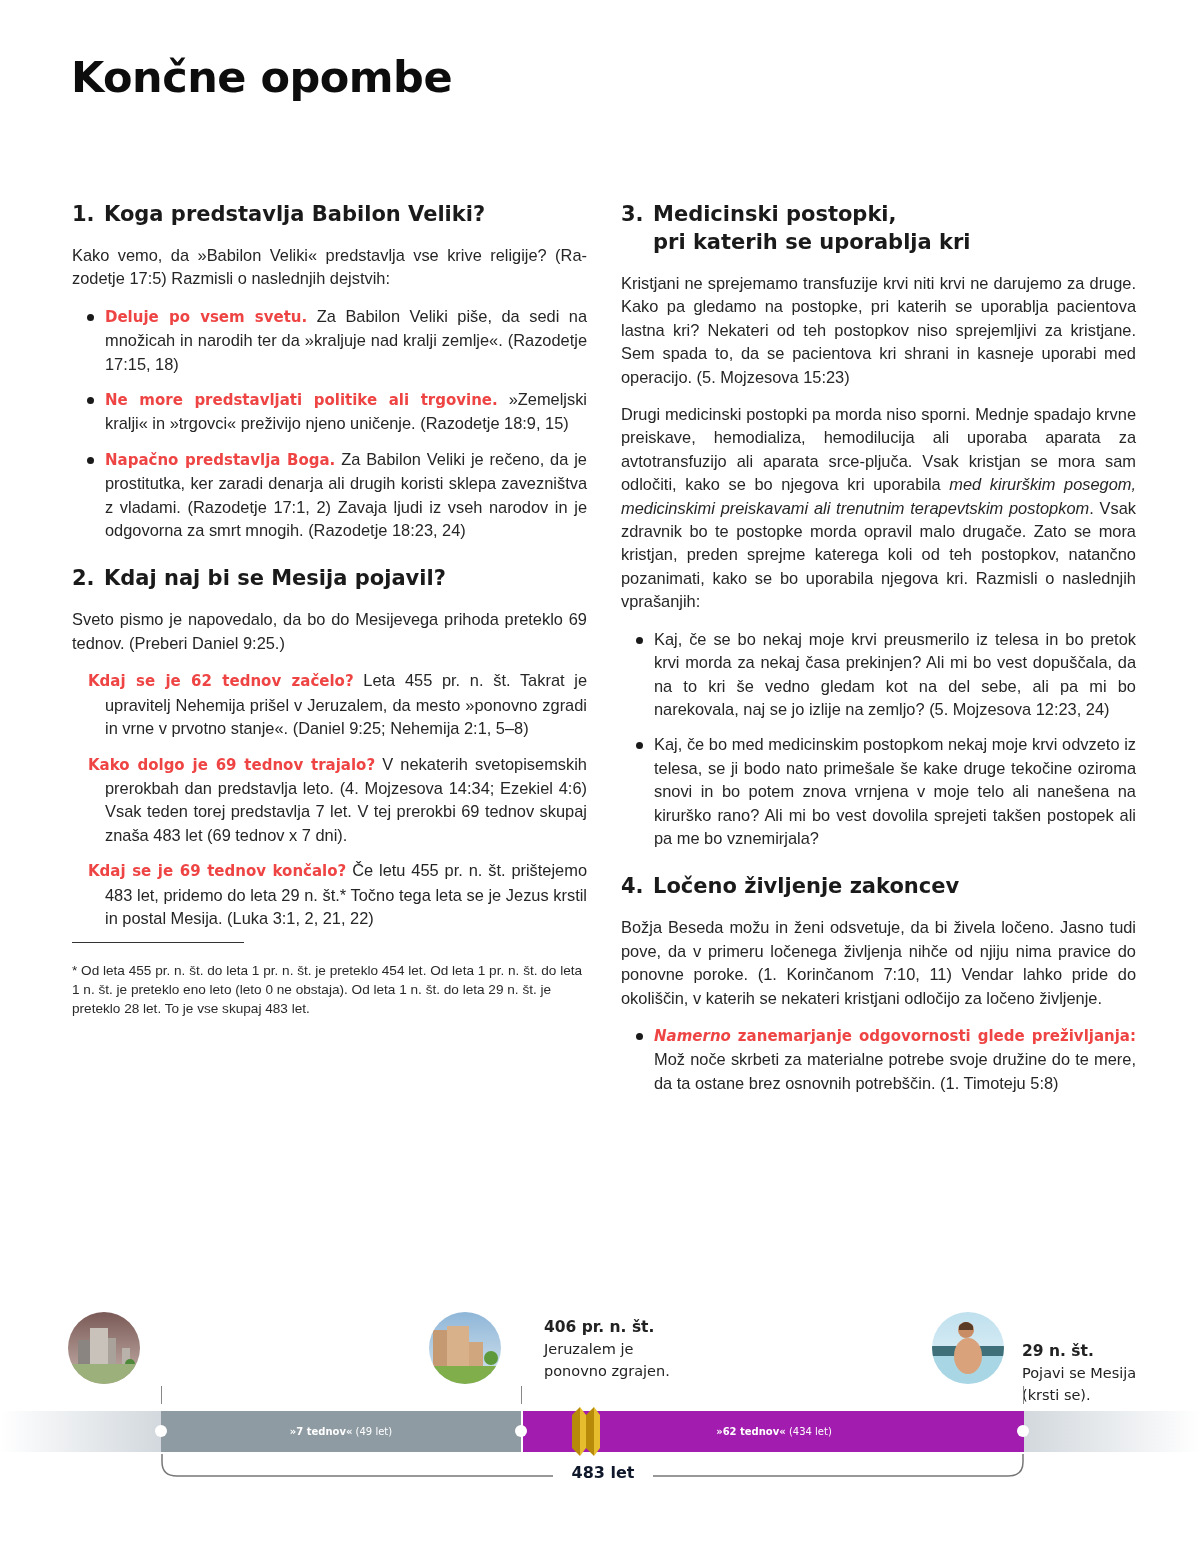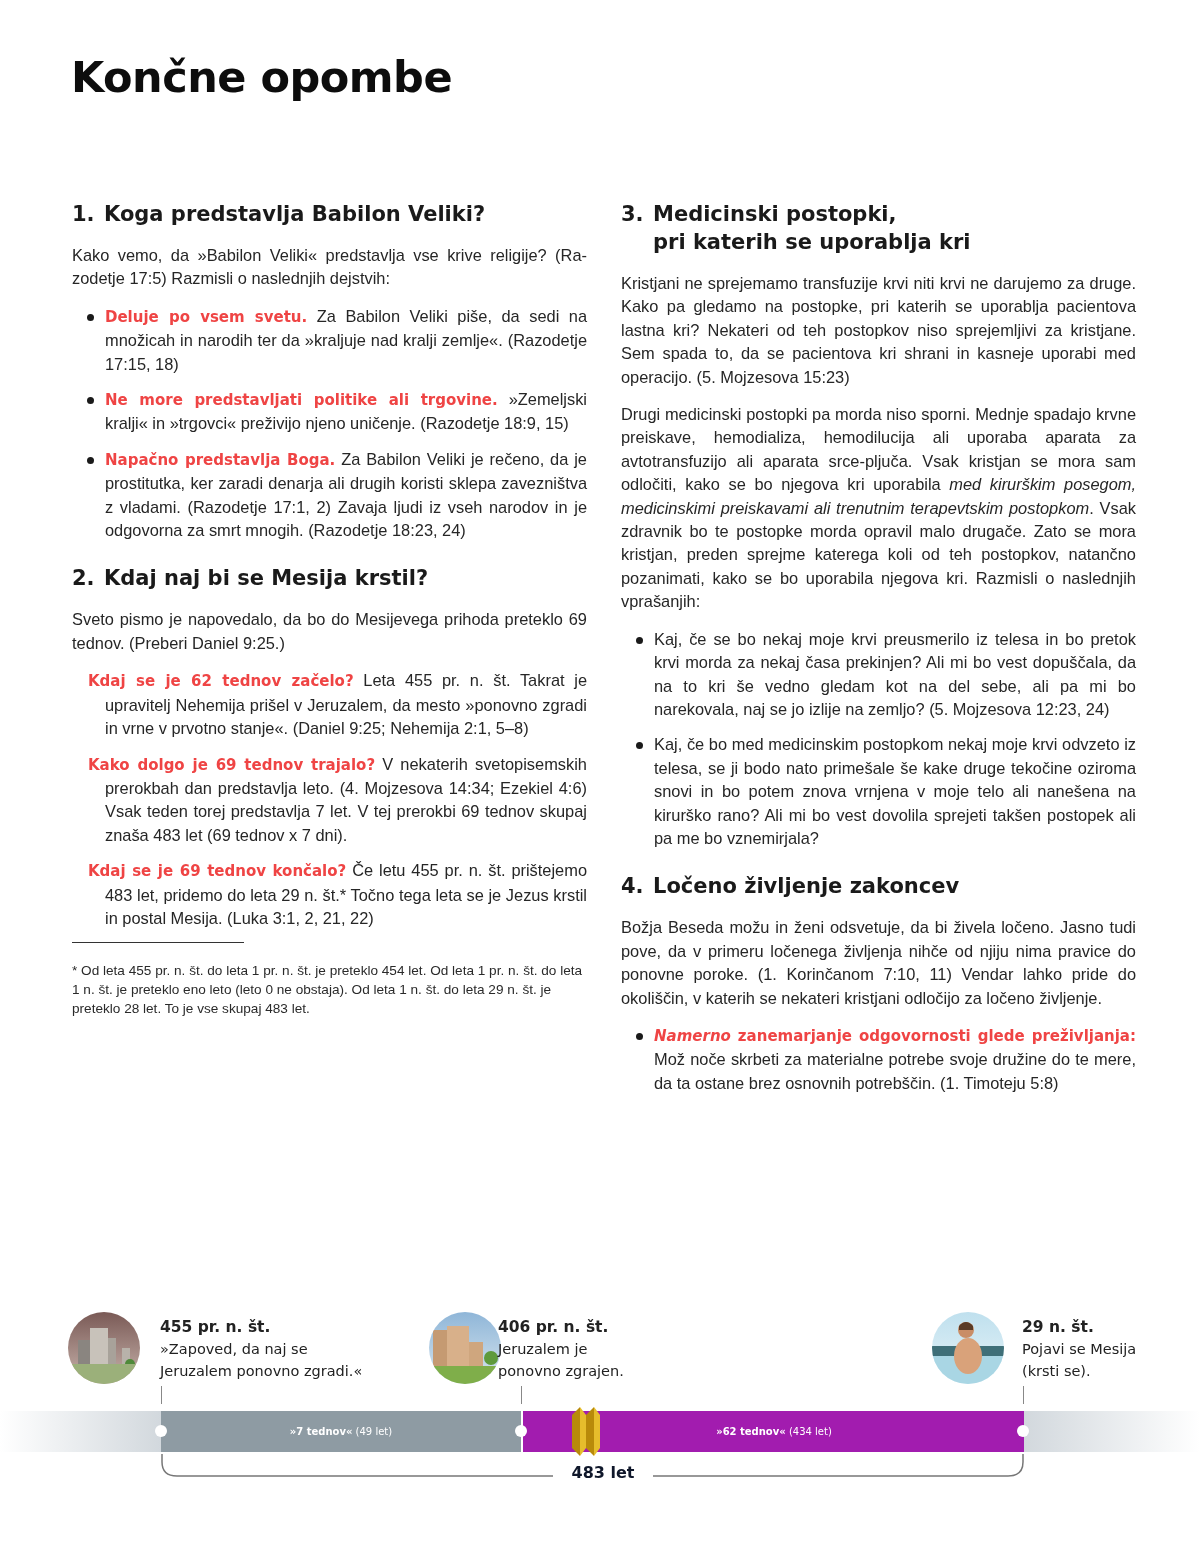--- a/index.html
+++ b/index.html
@@ -120,21 +120,21 @@
       <li>
         <span class="dot"></span>
         <b class="lead">Napačno predstavlja Boga.</b><span> Za Babilon Veliki je rečeno, da je prostitutka, ker zaradi denarja ali drugih koristi sklepa zavezništva z vladami. (Razodetje 17:1, 2) Zavaja ljudi iz vseh narodov in je odgovorna za smrt mnogih. (Razodetje 18:23, 24)</span>
       </li>
     </ul>
   </section>
 
   <section style="margin-top:22px;">
     <h2 class="sec">
       <span class="num">2.</span>
-      <span class="txt">Kdaj naj bi se Mesija krstil?</span>
+      <span class="txt">Kdaj naj bi se Mesija pojavil?</span>
     </h2>
     <p class="body">Sveto pismo je napovedalo, da bo do Mesijevega prihoda prete­klo 69 tednov. (Preberi Daniel 9:25.)</p>
     <div class="qa">
       <p><b class="lead">Kdaj se je 62 tednov začelo?</b><span> Leta 455 pr. n. št. Takrat je upravitelj Nehemija prišel v Jeruzalem, da mesto »po­novno zgradi in vrne v prvotno stanje«. (Daniel 9:25; Nehemija 2:1, 5–8)</span></p>
     </div>
     <div class="qa">
       <p><b class="lead">Kako dolgo je 69 tednov trajalo?</b><span> V nekaterih svetopi­semskih prerokbah dan predstavlja leto. (4. Mojzesova 14:34; Ezekiel 4:6) Vsak teden torej predstavlja 7 let. V tej prerokbi 69 tednov skupaj znaša 483 let (69 ted­nov x 7 dni).</span></p>
     </div>
     <div class="qa">
       <p><b class="lead">Kdaj se je 69 tednov končalo?</b><span> Če letu 455 pr. n. št. pri­štejemo 483 let, pridemo do leta 29 n. št.* Točno tega leta se je Jezus krstil in postal Mesija. (Luka 3:1, 2, 21, 22)</span></p>
@@ -195,44 +195,39 @@
         </defs>
       <rect width="72" height="72" fill="url(#sky1)"></rect>
       <rect x="10" y="28" width="12" height="26" fill="#8a8580"></rect>
       <rect x="22" y="16" width="18" height="38" fill="#c8c2ba"></rect>
       <rect x="40" y="26" width="8" height="28" fill="#a8a29a"></rect>
       <rect x="54" y="36" width="8" height="18" fill="#b8b2aa"></rect>
       <circle cx="62" cy="52" r="5" fill="#4f8a3a"></circle>
       <rect x="0" y="52" width="72" height="20" fill="#9bb07a"></rect>
     </svg>
   </div>
-  <div class="tl-event" style="left:160px;">
-    <div class="date"><span>455</span><span> pr. n. št.</span></div>
-    <div>»Zapoved, da naj se</div>
-    <div>Jeruzalem ponovno zgradi.«</div>
-  </div>
   <div class="tl-tick" style="left:161px;"></div>
 
   <div class="tl-avatar" style="left:429px;">
     <svg width="72" height="72" viewBox="0 0 72 72">
       <defs>
           <linearGradient id="sky2" x1="0" y1="0" x2="0" y2="1">
             <stop offset="0" stop-color="#8fb6d8"></stop>
             <stop offset="1" stop-color="#d8e6ef"></stop>
           </linearGradient>
         </defs>
       <rect width="72" height="72" fill="url(#sky2)"></rect>
       <rect x="4" y="18" width="14" height="38" fill="#c59a72"></rect>
       <rect x="18" y="14" width="22" height="42" fill="#d8b08a"></rect>
       <rect x="40" y="30" width="14" height="26" fill="#cfa67e"></rect>
       <circle cx="62" cy="46" r="7" fill="#5e9a3c"></circle>
       <rect x="0" y="54" width="72" height="18" fill="#7fae4a"></rect>
     </svg>
   </div>
-  <div class="tl-event" style="left:498px;">
+  <div class="tl-event" style="left:544px;">
     <div class="date"><span>406</span><span style="font-weight:bold;"> pr. n. št.</span></div>
     <div>Jeruzalem je</div>
     <div>ponovno zgrajen.</div>
   </div>
   <div class="tl-tick" style="left:521px;"></div>
 
   <div class="tl-avatar" style="left:932px;">
     <svg width="72" height="72" viewBox="0 0 72 72">
       <defs>
           <linearGradient id="sky3" x1="0" y1="0" x2="0" y2="1">
@@ -241,21 +236,21 @@
           </linearGradient>
         </defs>
       <rect width="72" height="72" fill="url(#sky3)"></rect>
       <rect x="0" y="34" width="72" height="10" fill="#3f6f78"></rect>
       <rect x="0" y="44" width="72" height="28" fill="#a9d6e4"></rect>
       <ellipse cx="36" cy="44" rx="14" ry="18" fill="#d9a27a"></ellipse>
       <circle cx="34" cy="18" r="8" fill="#c98d66"></circle>
       <path d="M27 14 Q34 6 41 14 L41 18 L27 18 Z" fill="#5a3b26"></path>
     </svg>
   </div>
-  <div class="tl-event" style="left:1022px;">
+  <div class="tl-event" style="left:1022px;margin-top:24px;">
     <div class="date"><span>29</span><span> n. št.</span></div>
     <div>Pojavi se Mesija</div>
     <div>(krsti se).</div>
   </div>
   <div class="tl-tick" style="left:1023px;"></div>
 
   <div class="tl-bar tl-bar-fade-left"></div>
   <div class="tl-bar tl-bar-gray">
     <div class="tl-bar-label"><b>»7 tednov«</b><span> (49 let)</span></div>
   </div>

